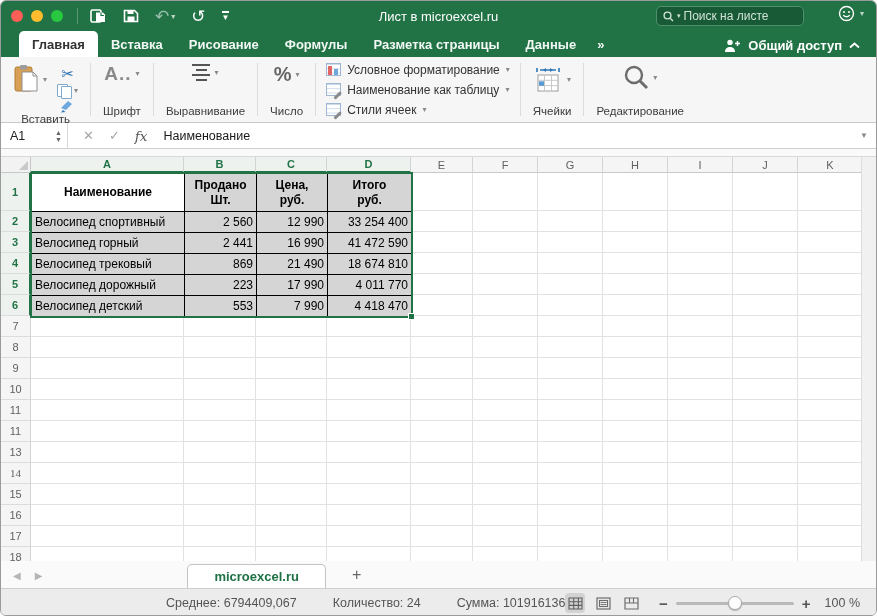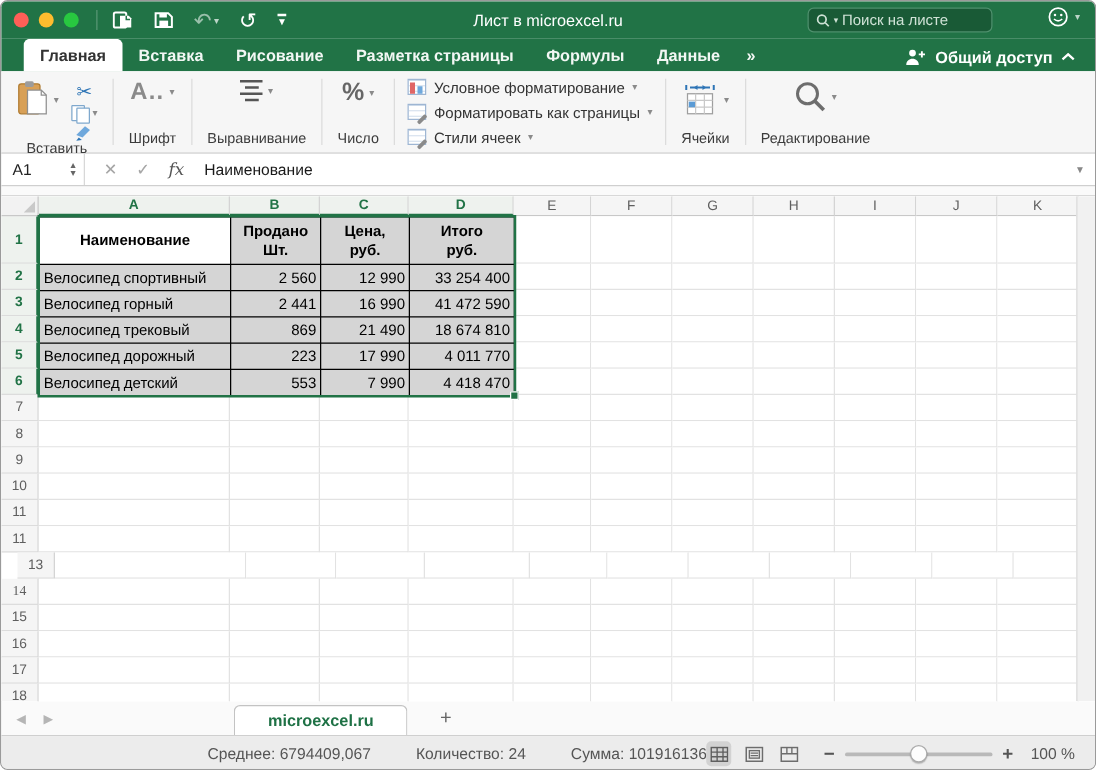--- a/index.html
+++ b/index.html
@@ -15,21 +15,21 @@
   .tb-sep { width:1px; height:16px; background:rgba(255,255,255,.25); margin:0 12px 0 14px; }
   .qat { display:flex; align-items:center; gap:16px; }
   .qat-btn { display:flex; align-items:center; color:#fff; cursor:default; }
   .qat-btn svg { display:block; }
   .undo-glyph { font-size:17px; line-height:1; color:rgba(255,255,255,.55); }
   .redo-glyph { font-size:17px; line-height:1; color:#fff; }
   .mini-caret { font-size:8px; color:rgba(255,255,255,.7); margin-left:2px; }
   .qat-custom { display:inline-block; border-top:2px solid #fff; padding-top:1px; color:#fff; font-size:8px; line-height:1; }
   .win-title { position:absolute; left:0; right:0; top:0; height:30px; display:flex; align-items:center; justify-content:center;
     color:#fff; font-size:13px; font-weight:500; pointer-events:none; }
-  .searchbox { position:absolute; right:82px; top:5px; width:148px; height:20px; background:#195a36; border:1px solid #4e8f6c;
+  .searchbox { position:absolute; right:72px; top:5px; width:148px; height:20px; background:#195a36; border:1px solid #4e8f6c;
     border-radius:5px; display:flex; align-items:center; padding:0 6px; color:#cfe2d6; font-size:12px; gap:3px; }
   .searchbox .chev { font-size:7px; color:#cfe2d6; }
   .smiley-wrap { position:absolute; right:12px; top:4px; display:flex; align-items:center; gap:3px; color:#fff; }
 
   
   .tabrow { height:26px; background:#217346; display:flex; align-items:flex-end; padding-left:18px; }
   .rtab { height:26px; display:flex; align-items:center; padding:0 13px; color:#f2f7f4; font-size:13px; font-weight:600; cursor:default; }
   .rtab.active { background:#fff; color:#333; border-radius:5px 5px 0 0; }
   .rtab.overflow { padding:0 8px; font-weight:700; }
   .tab-spacer { flex:1; }
@@ -175,22 +175,22 @@
           <path d="M5.2 10.2q3.3 3 6.6 0" fill="none" stroke="#fff" stroke-width="1.3"></path>
         </svg>
       <span class="mini-caret">▾</span>
     </div>
   </div>
 
   <div class="tabrow">
     <span class="rtab active">Главная</span>
     <span class="rtab">Вставка</span>
     <span class="rtab">Рисование</span>
+    <span class="rtab">Формулы</span>
     <span class="rtab">Разметка страницы</span>
-    <span class="rtab">Формулы</span>
     <span class="rtab">Данные</span>
     <span class="rtab overflow">»</span>
     <span class="tab-spacer"></span>
     <span class="share">
       <svg width="17" height="13" viewBox="0 0 17 13">
           <circle cx="6" cy="3.4" r="2.7" fill="#fff"></circle>
           <path d="M1 13c0-3.2 2.2-5 5-5s5 1.8 5 5z" fill="#fff"></path>
           <path d="M13.5 2v5M11 4.5h5" stroke="#fff" stroke-width="1.5"></path>
         </svg>
       <span>Общий доступ</span>
@@ -257,21 +257,21 @@
     </div>
     <span class="gsep"></span>
     <div class="styles-group">
       <span class="style-row">
         <span class="mini cf"></span>
         <span>Условное форматирование</span>
         <span class="drop">▾</span>
       </span>
       <span class="style-row">
         <span class="mini pen"></span>
-        <span>Форматировать как страницы</span>
+        <span>Наименование как таблицу</span>
         <span class="drop">▾</span>
       </span>
       <span class="style-row">
         <span class="mini pen"></span>
         <span>Стили ячеек</span>
         <span class="drop">▾</span>
       </span>
     </div>
     <span class="gsep"></span>
     <div class="rgroup">
@@ -493,21 +493,21 @@
           <div class="gc" style="width: 71px;"></div>
           <div class="gc" style="width: 84px;"></div>
           <div class="gc" style="width: 62px;"></div>
           <div class="gc" style="width: 65px;"></div>
           <div class="gc" style="width: 65px;"></div>
           <div class="gc" style="width: 65px;"></div>
           <div class="gc" style="width: 65px;"></div>
           <div class="gc" style="width: 65px;"></div>
           <div class="gc" style="width: 65px;"></div>
         </div>
-        <div class="grow" style="height: 21px; justify-content: flex-end;">
+        <div class="grow" style="height: 21px;">
           <div class="rn">13</div>
           <div class="gc" style="width: 153px;"></div>
           <div class="gc" style="width: 72px;"></div>
           <div class="gc" style="width: 71px;"></div>
           <div class="gc" style="width: 84px;"></div>
           <div class="gc" style="width: 62px;"></div>
           <div class="gc" style="width: 65px;"></div>
           <div class="gc" style="width: 65px;"></div>
           <div class="gc" style="width: 65px;"></div>
           <div class="gc" style="width: 65px;"></div>

